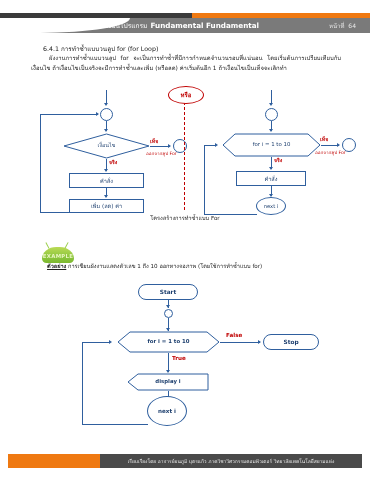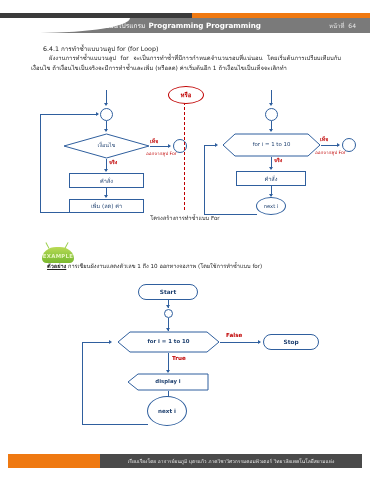--- a/index.html
+++ b/index.html
@@ -97,21 +97,21 @@
 
   <div class="hdr">
     <div class="hdr-dark"></div>
     <div class="hdr-orange"></div>
   </div>
   <div class="hdr-band-inner"></div>
   <div class="hdr-band"></div>
   <div class="hdr-curve"></div>
   <div class="hdr-title">
     <span class="hdr-th">พื้นฐานการเขียนโปรแกรม</span>
-    <span class="hdr-en">Programming Programming</span>
+    <span class="hdr-en">Fundamental Fundamental</span>
   </div>
   <div class="hdr-page">
     <span>หน้าที่</span>
     <span>64</span>
   </div>
 
   <div class="sec-head">6.4.1 การทำซ้ำแบบวนลูป for (for Loop)</div>
   <div class="para">
     <span class="indent"></span><span>ผังงานการทำซ้ำแบบวนลูป for จะเป็นการทำซ้ำที่มีการกำหนดจำนวนรอบที่แน่นอน โดยเริ่มต้นการเปรียบเทียบกับ</span>
     <span>เงื่อนไข ถ้าเงื่อนไขเป็นจริงจะมีการทำซ้ำและเพิ่ม (หรือลด) ค่าเริ่มต้นอีก 1 ถ้าเงื่อนไขเป็นเท็จจะเลิกทำ</span>

